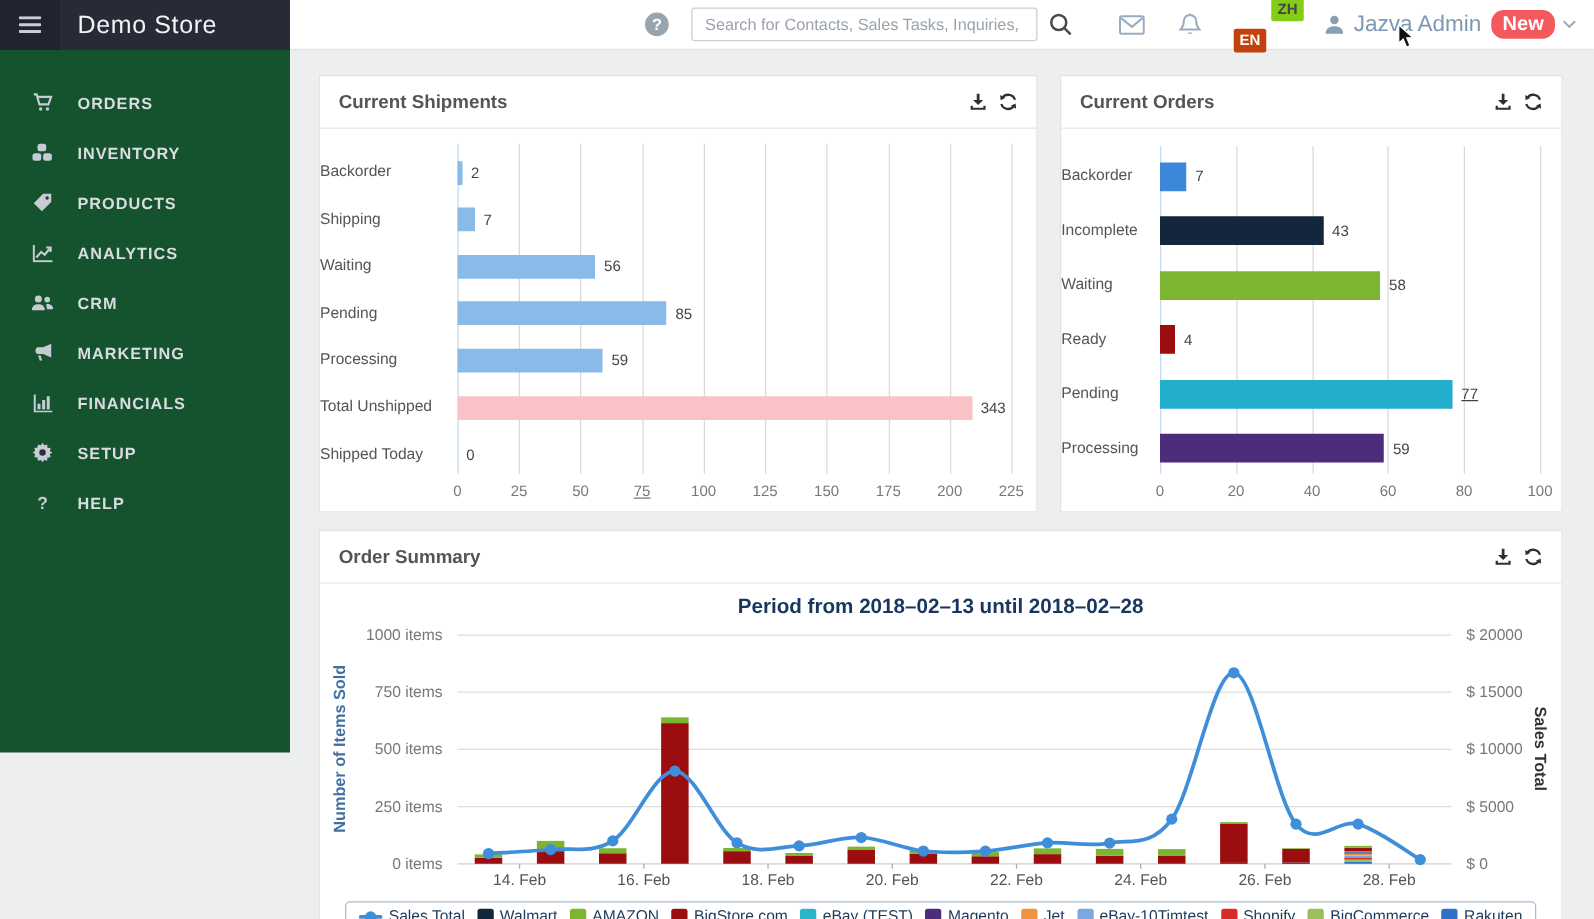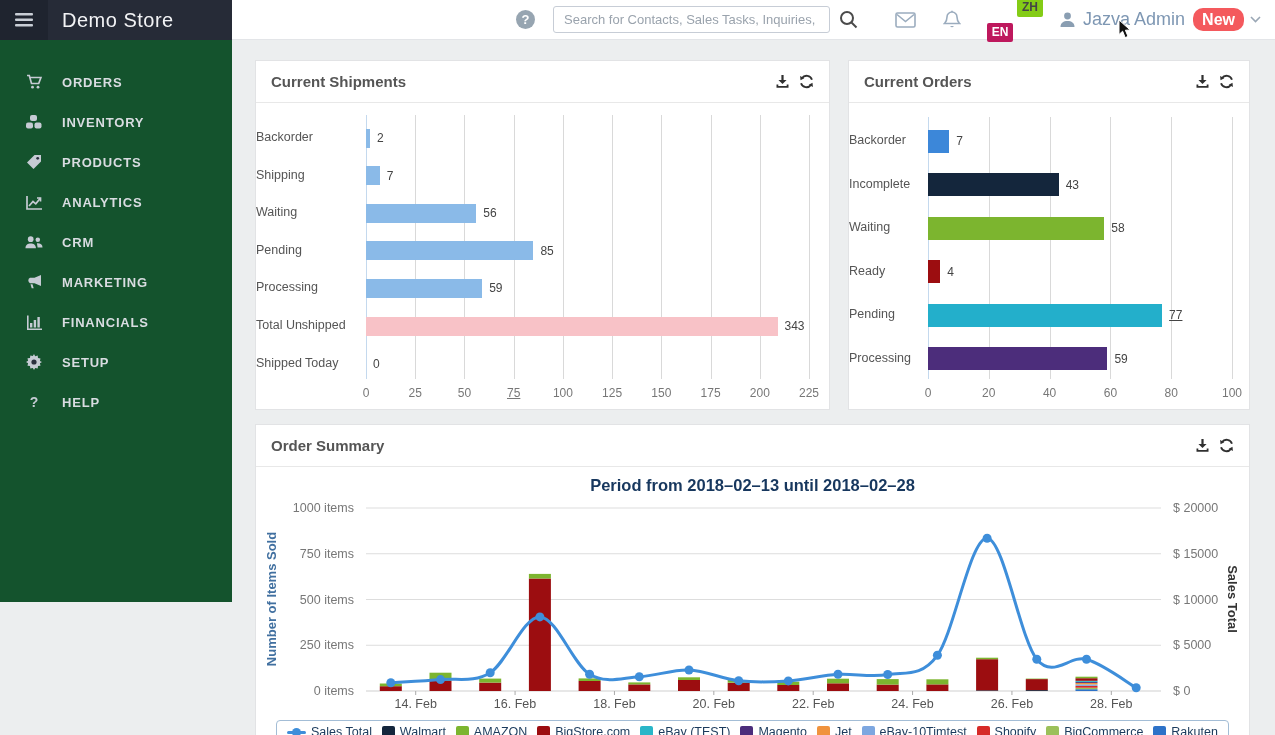--- a/index.html
+++ b/index.html
@@ -21,21 +21,21 @@
   .h-spacer { flex:1; }
   .help-circle { width:19px; height:19px; border-radius:50%; background:#97A5B1; color:#fff; font-size:13px; font-weight:bold; display:flex; align-items:center; justify-content:center; margin-right:18px; cursor:pointer; }
   .search-box { width:277px; height:27px; border:1px solid #C7CDD6; border-radius:3px; padding:0 10px; font-size:13px; color:#333; font-family:"Liberation Sans",sans-serif; }
   .search-box::placeholder { color:#9AA3AD; }
   .mag-btn { background:none; border:none; margin-left:9px; cursor:pointer; display:flex; align-items:center; }
   .icon-btn { background:none; border:none; cursor:pointer; display:flex; align-items:center; }
   .mail-btn { margin-left:37px; }
   .bell-btn { margin-left:27px; }
   .lang-group { display:flex; margin-left:26px; gap:4px; }
   .lang-btn { width:26px; height:19px; font-size:12px; font-weight:bold; display:flex; align-items:center; justify-content:center; border:none; border-radius:2px; cursor:pointer; font-family:"Liberation Sans",sans-serif; }
-  .lang-en { background:#be185d; color:#fff;margin-top:25px; }
+  .lang-en { background:#c2410c; color:#fff;margin-top:25px; }
   .lang-zh { background:#84cc16; color:#454545; }
   .user-area { display:flex; align-items:center; margin-left:16px; cursor:pointer; }
   .user-name { color:#7E97B3; font-size:18px; margin-left:7px; }
   .new-badge { background:#F4595D; color:#fff; font-size:16px; font-weight:bold; border-radius:10px; padding:2.5px 9px; margin-left:8px; }
   .chev { margin-left:6px; margin-right:14px; }
 
   
   .content { position:absolute; left:232px; top:40px; right:0; bottom:0; background:#ECEEEF; }
   .panel { position:absolute; background:#fff; border:1px solid #E2E3E5; }
   .panel-head { height:42px; display:flex; align-items:center; padding:0 15px; border-bottom:1px solid #E8E8E8; }

